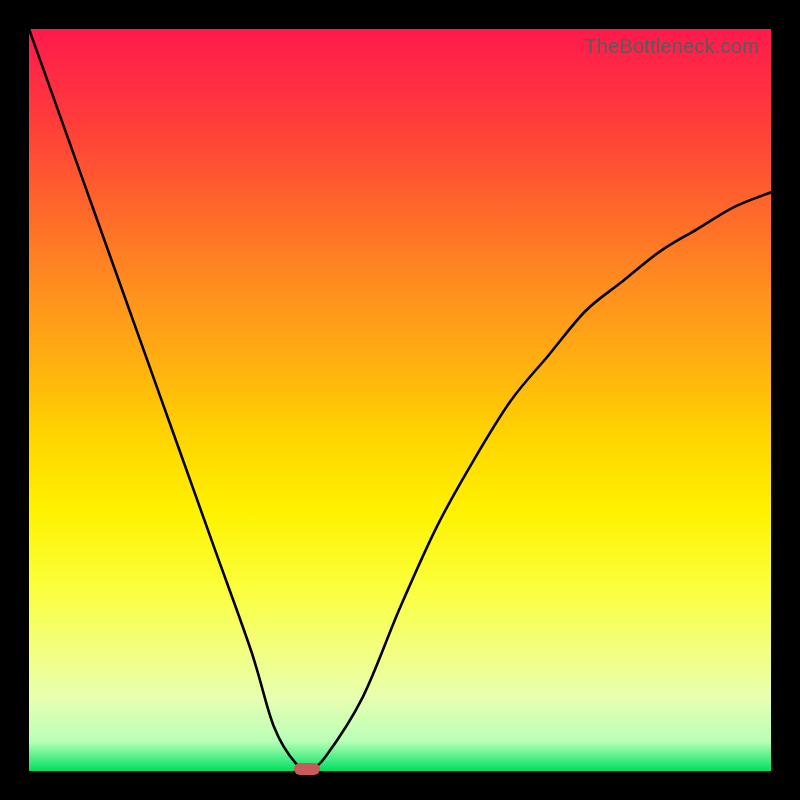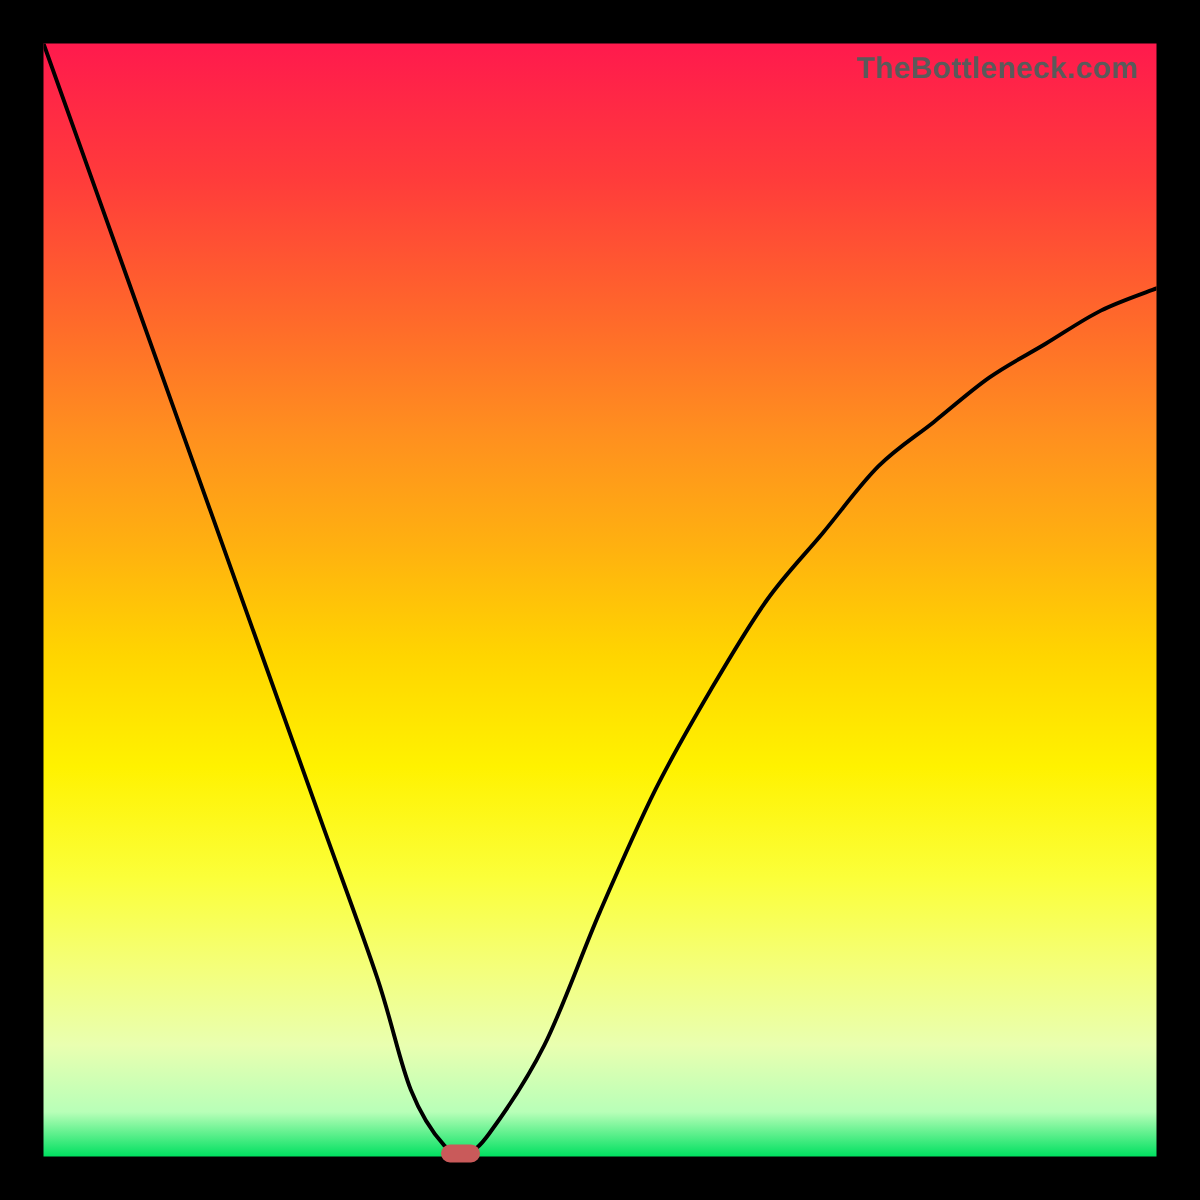--- a/index.html
+++ b/index.html
@@ -30,21 +30,21 @@
       #b8ffb8 96%,
       #00e060 100%
     );
   }
   .watermark {
     position: absolute;
     top: 6px;
     right: 12px;
     font-family: Arial, Helvetica, sans-serif;
     font-size: 20px;
-    font-weight: 700;
+    font-weight: 400;
     color: #5a5a5a;
     letter-spacing: 0.2px;
   }
   svg.curve {
     position: absolute;
     left: 0; top: 0;
     width: 742px; height: 742px;
   }
   .marker {
     position: absolute;

